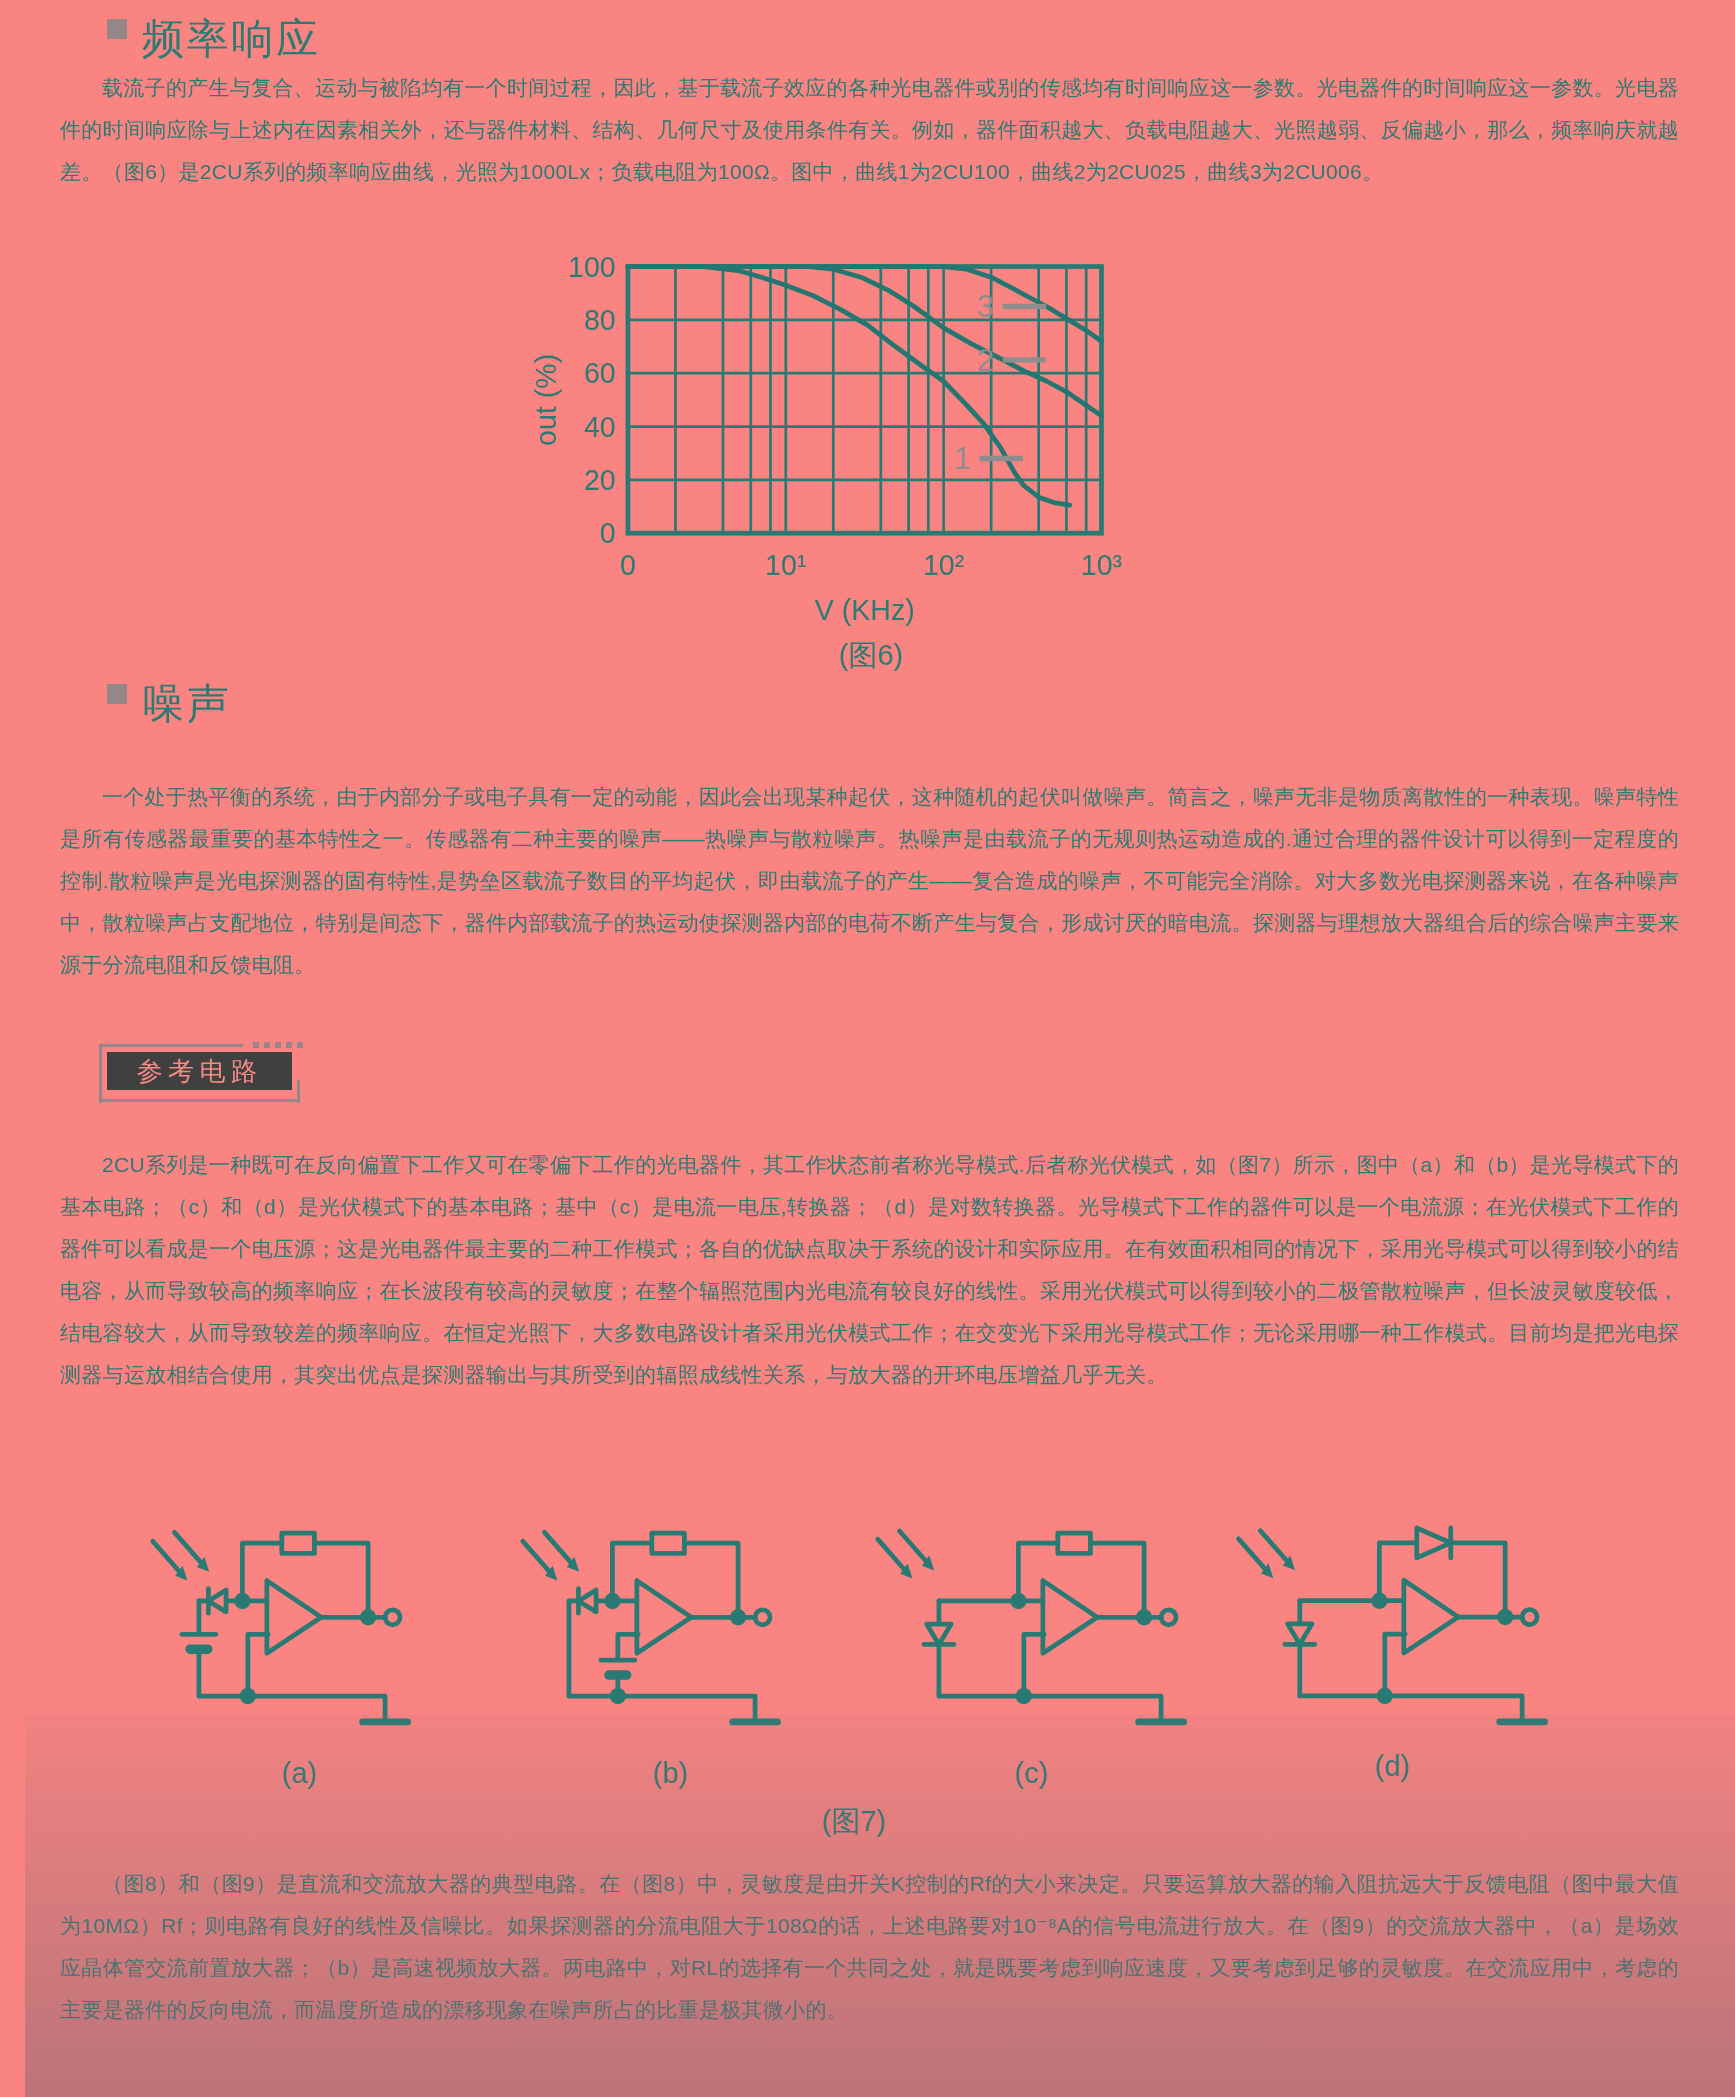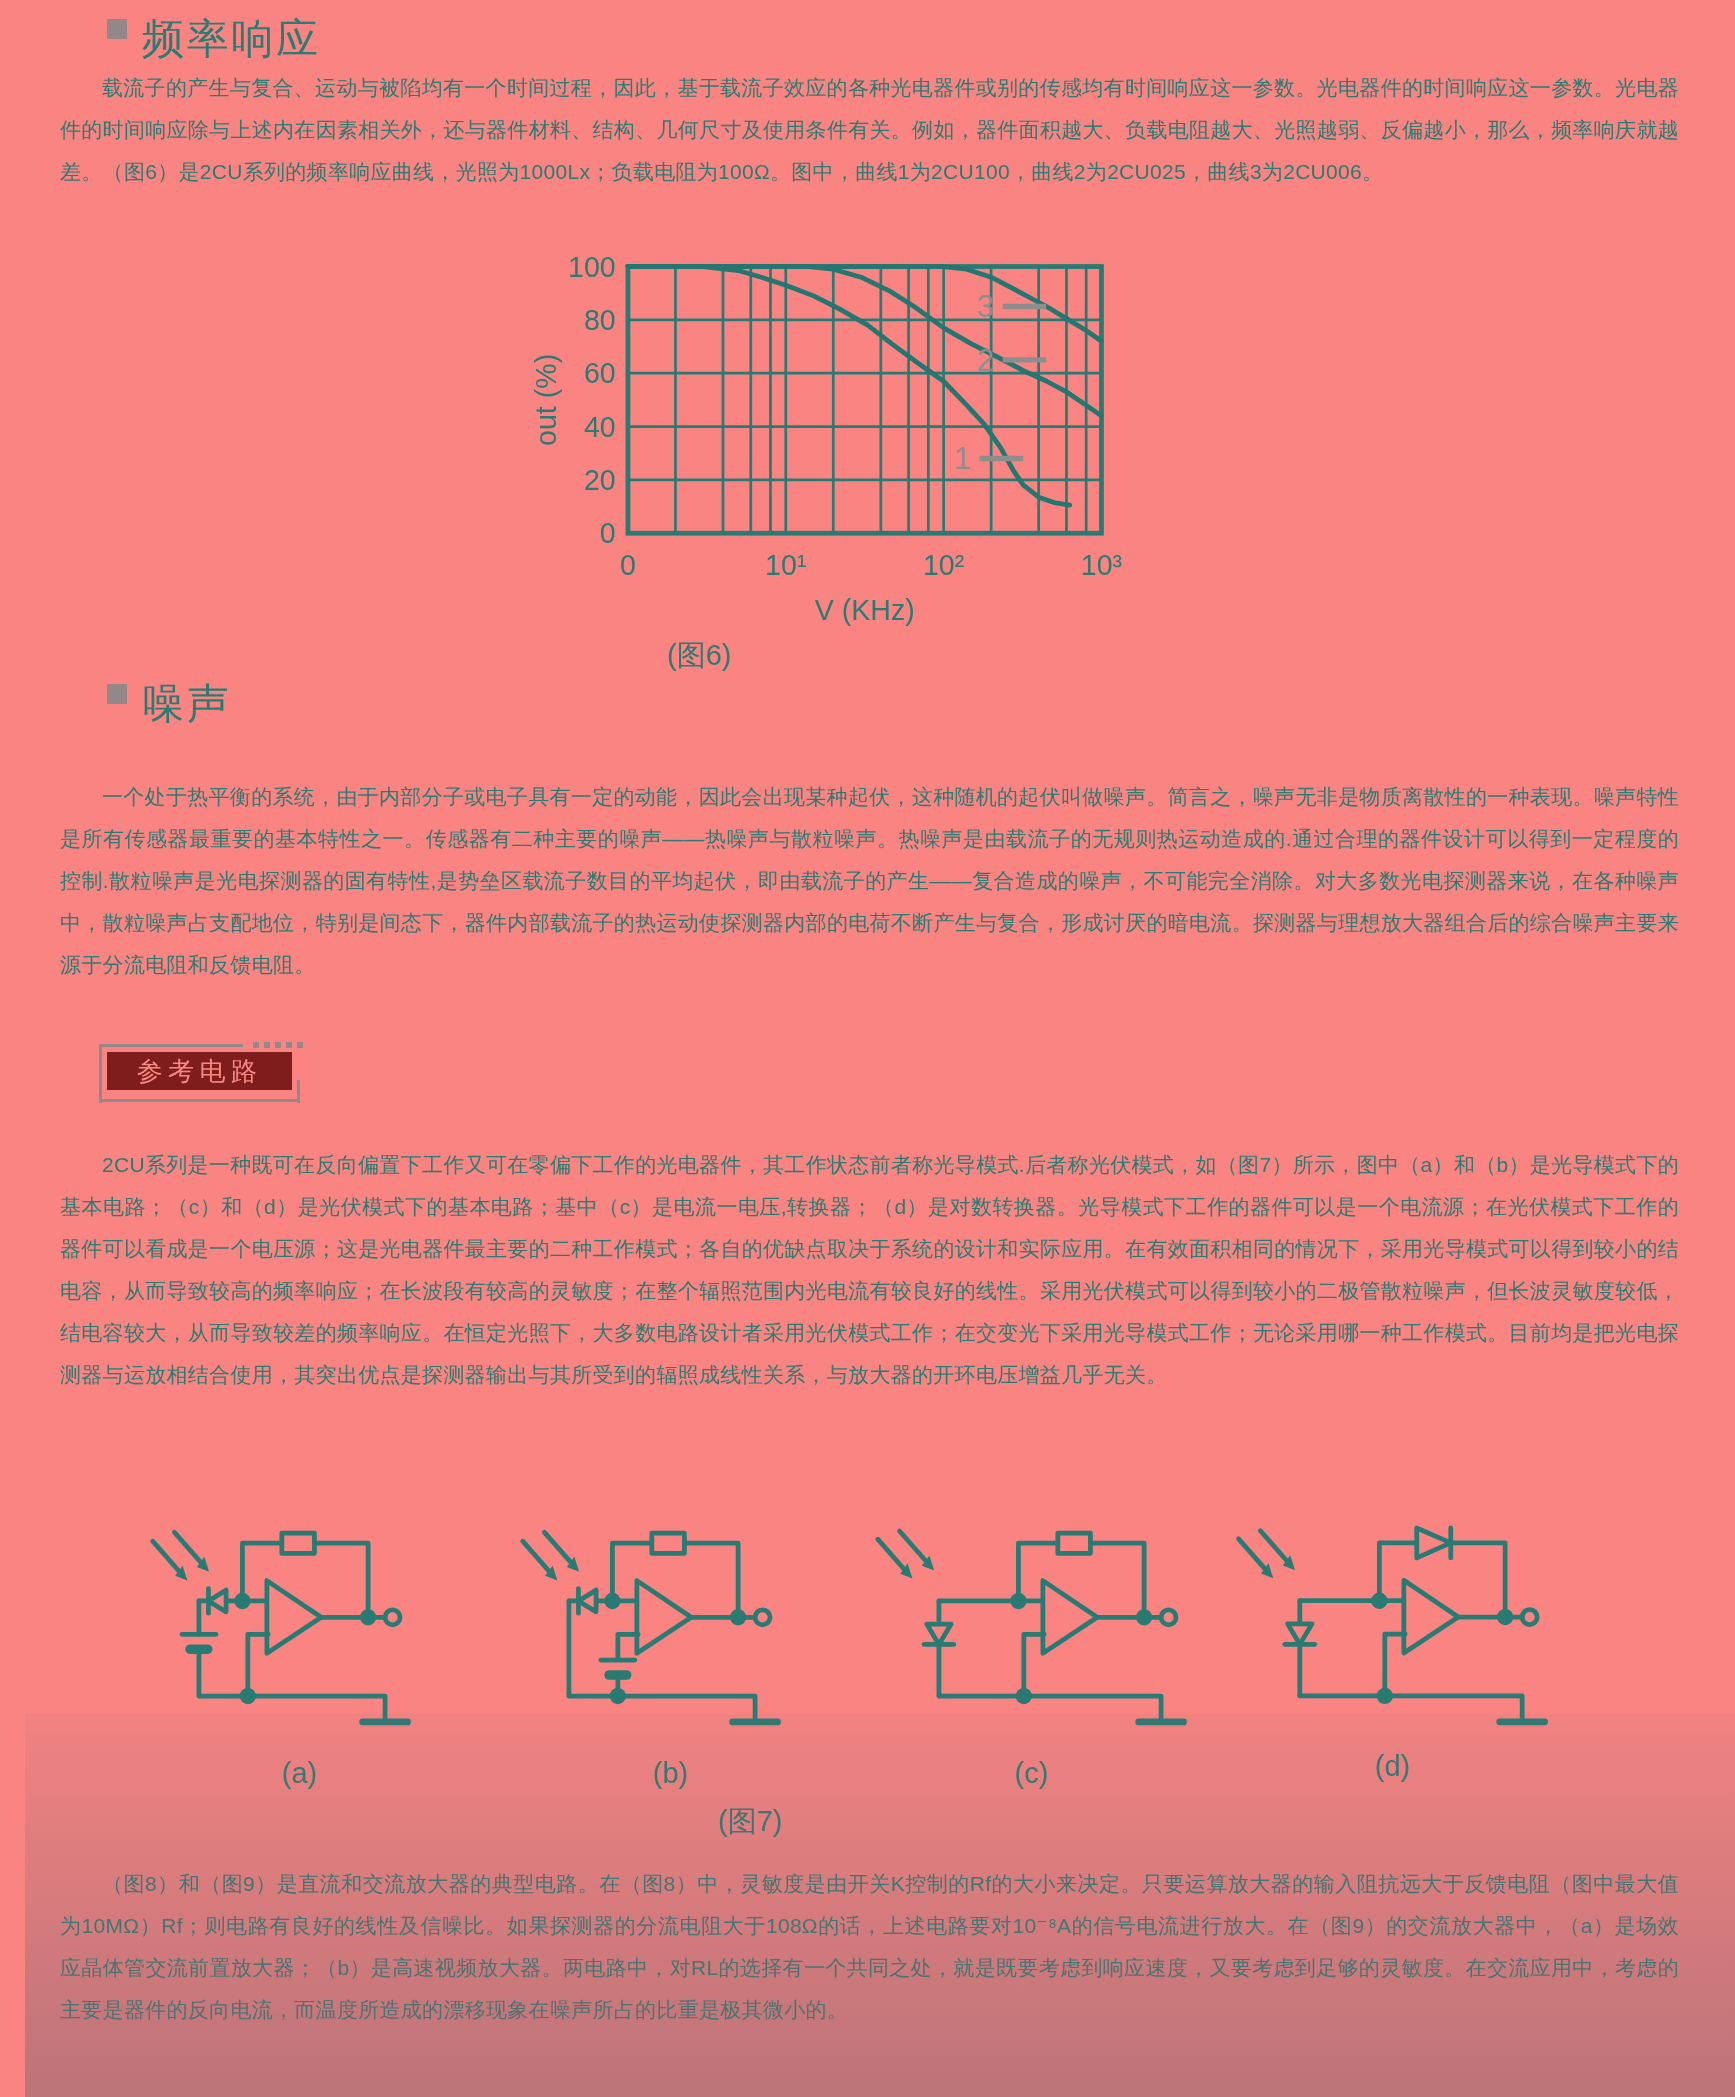--- a/index.html
+++ b/index.html
@@ -9,41 +9,41 @@
     font-family:"Liberation Sans","DejaVu Sans",sans-serif;
     color:#2B7B73;
   }
   .sq{position:absolute;width:20.4px;height:20.4px;background:#93878A;}
   .sec-h{position:absolute;font-size:42px;font-weight:400;color:#2B7B73;letter-spacing:2.7px;}
   .para{
     position:absolute;left:60px;width:1619px;
     font-size:21px;line-height:42px;text-align:justify;text-indent:2em;
     color:#2B7B73;letter-spacing:0.3px;
   }
-  .caption{position:absolute;font-size:29px;color:#2B7B73;}
+  .caption{position:absolute;font-size:29px;color:#2B7B73;text-align:center;}
   .circ-label{position:absolute;width:95px;font-size:29px;color:#2B7B73;text-align:center;}
   svg{position:absolute;overflow:visible;}
   .grid{stroke:#2A7A74;stroke-width:4;}
   .border{fill:none;stroke:#2A7A74;stroke-width:7;}
   .curve{fill:none;stroke:#247671;stroke-width:7;stroke-linecap:round;stroke-linejoin:round;}
   .tick{fill:#2B7B73;font-size:42px;}
   .axlab{fill:#2B7B73;font-size:42px;}
   .clab{fill:#8D8D8D;font-size:46px;}
   .cdash{stroke:#8D8D8D;stroke-width:8;}
   .wire{stroke:#2A7A74;stroke-width:7;fill:none;stroke-linecap:round;stroke-linejoin:round;}
   .thick{stroke-width:14;}
   .gbar{stroke-width:10;}
   .dot{fill:#2A7A74;stroke:none;}
   .arrowhead{fill:#2A7A74;stroke:none;}
   
   .rc-frame{position:absolute;background:#93878A;}
   .rc-dot{position:absolute;width:6.1px;height:6.1px;background:#93878A;}
   .rc-box{
     position:absolute;left:107px;top:1052px;width:185px;height:38px;
-    background:#7f1d1d;color:#F58A85;font-size:26px;letter-spacing:5.4px;
+    background:#404040;color:#F58A85;font-size:26px;letter-spacing:5.4px;
     display:flex;align-items:center;justify-content:center;
   }
   .grad-overlay{
     position:absolute;left:25px;top:1714px;width:1710px;height:383px;
     background:linear-gradient(180deg, rgba(130,105,115,0.07) 0%, rgba(125,100,112,0.50) 100%);
     pointer-events:none;z-index:5;
   }
 </style>
 </head>
 <body>

